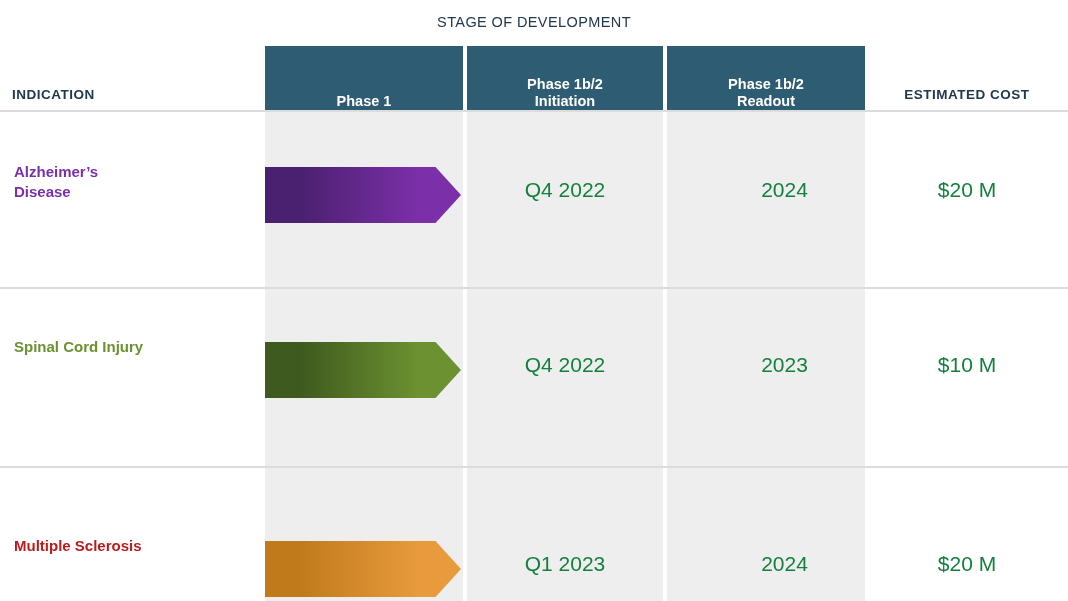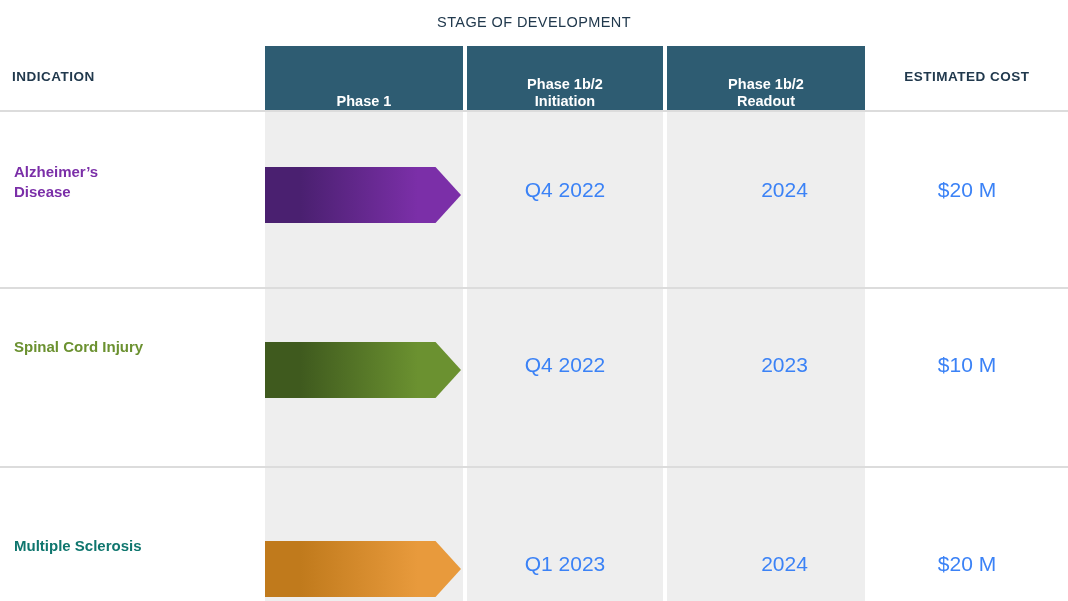--- a/index.html
+++ b/index.html
@@ -86,21 +86,21 @@
   }
   .hdr-sep.s1 { left: 463px; }
   .hdr-sep.s2 { left: 663px; }
 
   .hdr-outer {
     position: absolute;
     top: 46px;
     height: 64px;
     display: flex;
     align-items: flex-end;
-    padding-bottom: 26px;
+    padding-bottom: 8px;
     font-size: 13.5px;
     font-weight: bold;
     letter-spacing: 0.5px;
     color: #21394d;
   }
   .hdr-outer.left  { left: 12px;  width: 240px; justify-content: flex-start; }
   .hdr-outer.right { left: 872px; width: 190px; justify-content: center; }
 
   
   .hrule {
@@ -152,21 +152,21 @@
     width: 196px;
     height: 56px;
     clip-path: polygon(0 0, 87% 0, 100% 50%, 87% 100%, 0 100%);
     filter: drop-shadow(3px 3px 2px rgba(0,0,0,0.30));
   }
 
   
   .val {
     position: absolute;
     font-size: 21px;
-    color: #3b82f6;
+    color: #15803d;
     text-align: center;
   }
   .val.v1 { left: 467px; width: 196px; }
   .val.v2 { left: 667px; width: 235px; }
   .val.v3 { left: 872px; width: 190px; }
 
   .row.r1 .val { top: 66px; }
   .row.r2 .val { top: 64px; }
   .row.r3 .val { top: 84px; }
 </style>
@@ -231,21 +231,21 @@
     </div>
     <div class="arrow-wrap">
       <div class="arrow" style="background: linear-gradient(to right, rgb(63, 90, 30) 0%, rgb(63, 90, 30) 18%, rgb(107, 145, 48) 78%, rgb(107, 145, 48) 100%);"></div>
     </div>
     <div class="val v1">Q4 2022</div>
     <div class="val v2">2023</div>
     <div class="val v3">$10 M</div>
   </div>
 
   <div class="row r3">
-    <div class="ind-label" style="color: #0f766e;">
+    <div class="ind-label" style="color: #b91c1c;">
       <div>Multiple Sclerosis</div>
     </div>
     <div class="arrow-wrap">
       <div class="arrow" style="background: linear-gradient(to right, rgb(192, 122, 28) 0%, rgb(192, 122, 28) 18%, rgb(232, 154, 60) 78%, rgb(232, 154, 60) 100%);"></div>
     </div>
     <div class="val v1">Q1 2023</div>
     <div class="val v2">2024</div>
     <div class="val v3">$20 M</div>
   </div>
 

